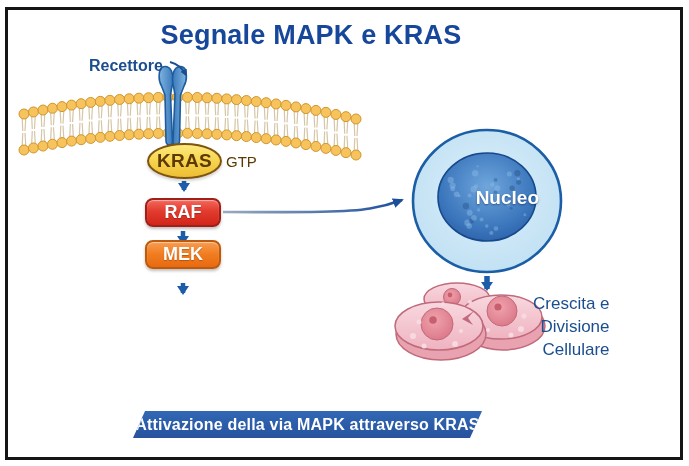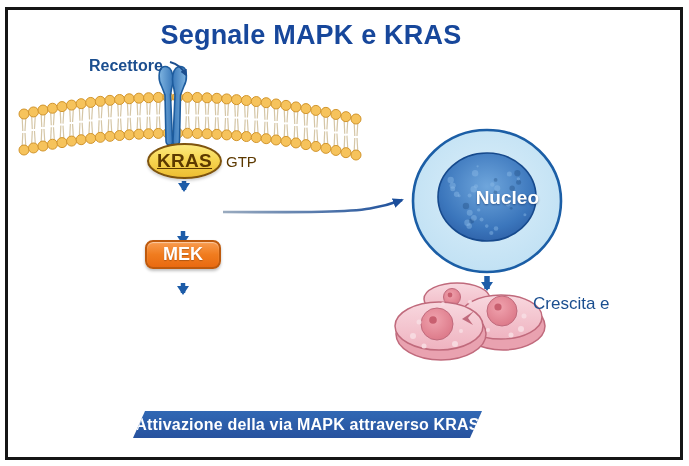--- a/index.html
+++ b/index.html
@@ -21,21 +21,20 @@
     left:89px;top:57px;font-size:16px;font-weight:bold;color:#1B4E8F;
   }
   
   #kras{
     position:absolute;left:147px;top:143px;width:75px;height:36px;z-index:10;
     border-radius:50%;border:2.5px solid #7E540F;box-sizing:border-box;
     background:linear-gradient(180deg,#FCE97E 0%,#F7D652 45%,#EDBE33 100%);
     display:flex;align-items:center;justify-content:center;
     font-size:19px;font-weight:bold;color:#5C3900;letter-spacing:.3px;
     box-shadow:0 2px 3px rgba(0,0,0,.18);
-    text-decoration:underline;
   }
   #gtp-label{left:226px;top:153px;font-size:15px;font-weight:normal;color:#5C3900;}
   .node{
     position:absolute;left:145px;width:76px;height:29px;z-index:10;
     border-radius:8px;box-sizing:border-box;
     display:flex;align-items:center;justify-content:center;
     font-size:18px;font-weight:bold;color:#ffffff;
     text-shadow:0 1px 1px rgba(0,0,0,.25);
     box-shadow:0 2px 3px rgba(0,0,0,.25), inset 0 1px 1px rgba(255,255,255,.5);
   }
@@ -418,26 +417,31 @@
   </svg>
 
   <div class="lbl" id="title">Segnale MAPK e KRAS</div>
   <div class="lbl" id="receptor-label">Recettore</div>
 
   <div id="kras">
     <span>KRAS</span>
   </div>
   <div class="lbl" id="gtp-label">GTP</div>
 
+  <div class="node" id="node-raf">
+    <span>RAF</span>
+  </div>
   <div class="node" id="node-mek">
     <span>MEK</span>
   </div>
 
   <div class="lbl" id="nucleus-label">Nucleo</div>
 
   <div class="lbl" id="outcome">
     <div>Crescita e</div>
+    <div>Divisione</div>
+    <div>Cellulare</div>
   </div>
 
   <div id="banner">
     <span>Attivazione della via MAPK attraverso KRAS</span>
   </div>
 </div>
 
 </body></html>

